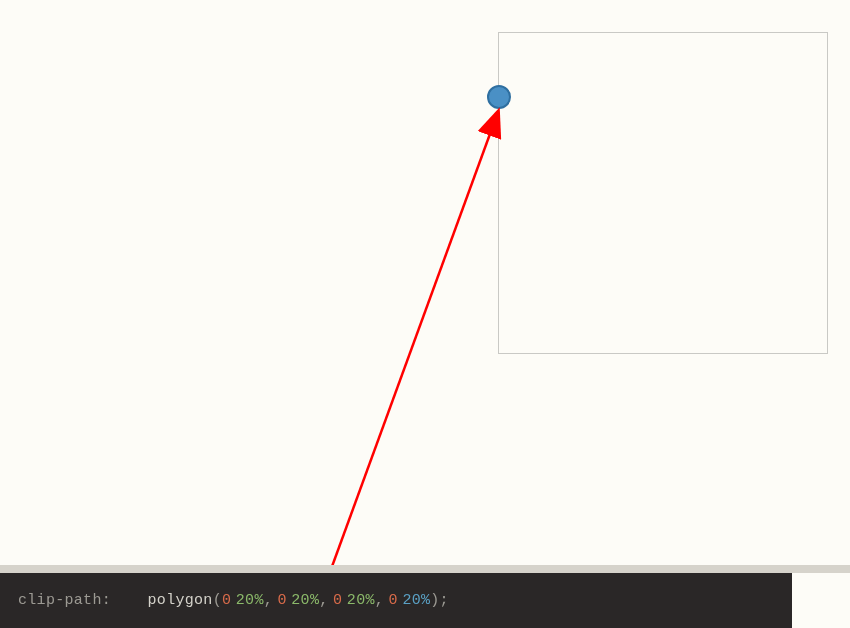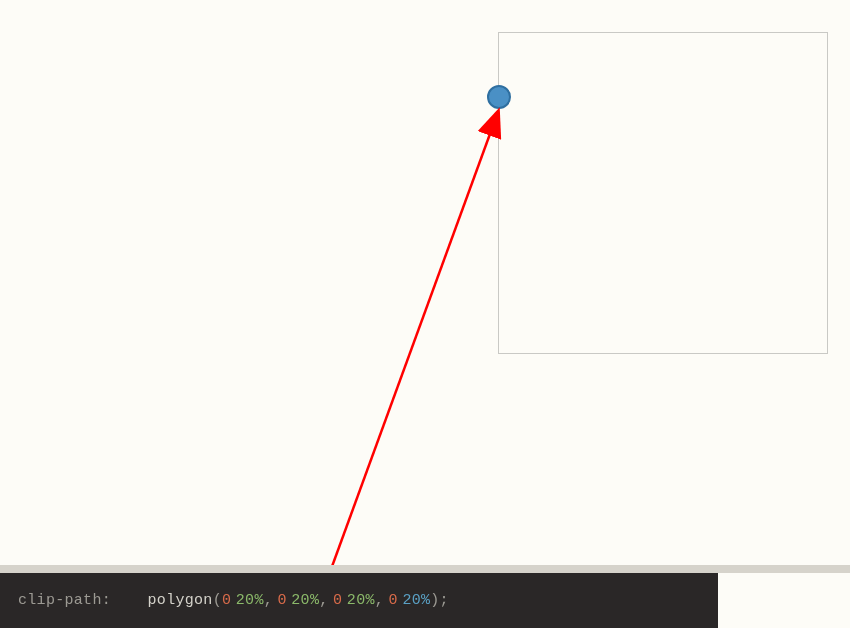--- a/index.html
+++ b/index.html
@@ -55,21 +55,21 @@
       top: 565px;
       left: 0;
       width: 850px;
       height: 8px;
       background: #d6d3cb;
     }
     .code-bar {
       position: absolute;
       bottom: 0;
       left: 0;
-      width: 718px;
+      width: 792px;
       height: 55px;
       background: #2a2727;
       display: flex;
       align-items: center;
       padding-left: 18px;
       font-size: 15px;
       letter-spacing: 0.3px;
     }
     .tok-property { color: #9c9a93; }
     .tok-punct { color: #9c9a93; }

